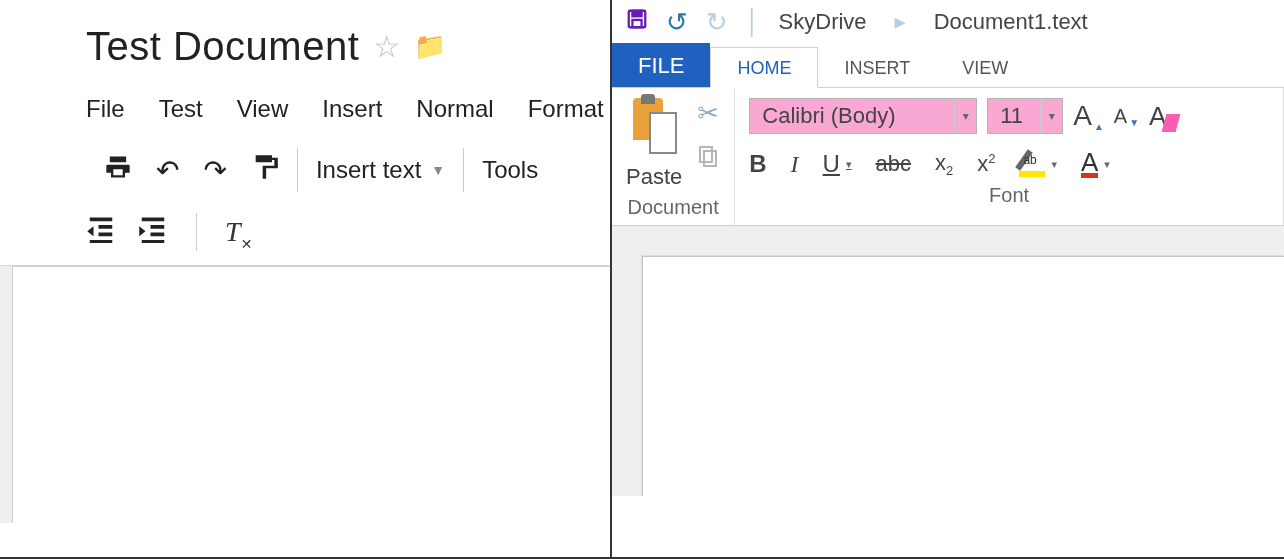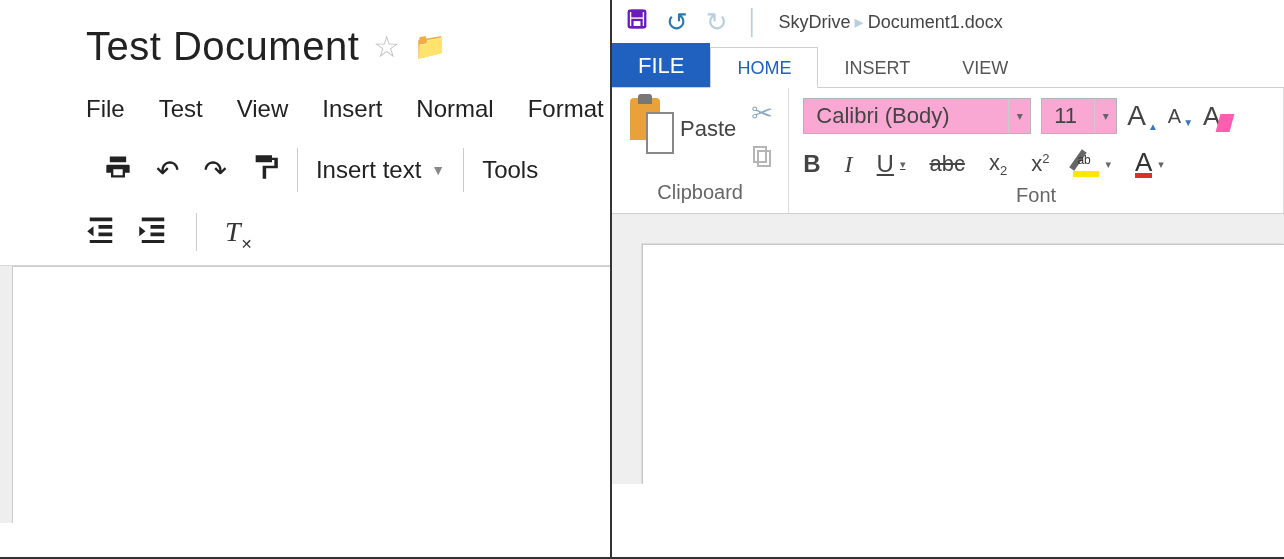--- a/index.html
+++ b/index.html
@@ -30,31 +30,31 @@
   .clr-fmt{font-family:serif;font-style:italic;font-size:28px;color:#333;position:relative}
   .clr-fmt sub{font-style:normal;font-size:14px;position:absolute;right:-12px;bottom:-4px}
   .paint-roller{display:inline-block}
 
   
   .wd-qat{display:flex;align-items:center;gap:18px;height:44px;padding-left:14px;font-size:22px;color:#555}
   .wd-save{color:#6a1bb8;font-size:24px}
   .wd-undo{color:#2a7ab0;font-size:26px}
   .wd-redo{color:#b8cfe0;font-size:26px}
   .wd-qat .vline{color:#b8cfe0;font-size:24px}
-  .wd-crumb{display:flex;align-items:flex-end;gap:4px;font-size:18px;color:#444}
+  .wd-crumb{display:flex;align-items:flex-start;gap:28px;font-size:22px;color:#444}
   .wd-crumb .arrow{color:#b8cfe0}
   .wd-tabs{display:flex;align-items:flex-end;height:44px;border-bottom:1px solid #cfcfcf;padding-left:0}
   .wd-tab{padding:10px 26px 8px;font-size:18px;color:#555;cursor:pointer}
   .wd-tab.file{background:#2061bf;color:#fff;font-size:22px}
   .wd-tab.active{color:#2061bf;border:1px solid #cfcfcf;border-bottom:1px solid #fff;background:#fff;margin-bottom:-1px}
   .wd-ribbon{display:flex;border-bottom:1px solid #cfcfcf}
   .wd-group{display:flex;flex-direction:column;border-right:1px solid #dcdcdc;padding:10px 14px 6px;align-items:center}
   .wd-group-label{font-size:20px;color:#666;margin-top:6px}
   .wd-clip{display:flex;align-items:flex-start;gap:14px}
-  .wd-paste{display:flex;flex-direction:row;align-items:center;gap:4px;cursor:pointer}
+  .wd-paste{display:flex;flex-direction:column;align-items:center;gap:4px;cursor:pointer}
   .wd-paste-ico{position:relative;width:50px;height:62px}
   .wd-paste-ico .board{position:absolute;left:4px;top:0;width:30px;height:42px;background:#e9a13b;border-radius:4px 4px 0 0}
   .wd-paste-ico .clip{position:absolute;left:12px;top:-4px;width:14px;height:10px;background:#777;border-radius:3px 3px 0 0}
   .wd-paste-ico .page{position:absolute;left:20px;top:14px;width:28px;height:42px;background:#fff;border:2px solid #888}
   .wd-paste-label{font-size:22px;color:#444}
   .wd-smallcol{display:flex;flex-direction:column;gap:14px;align-items:center}
   .wd-cut{color:#8aa9c7;font-size:26px;cursor:pointer}
   .wd-copy{color:#bcbcbc;font-size:24px;cursor:pointer}
   .wd-font-group{flex:1}
   .wd-font-row1{display:flex;align-items:center;gap:10px;margin-bottom:16px}
@@ -169,21 +169,21 @@
             <rect x="7" y="3" width="10" height="6" fill="#6a1bb8"></rect>
             <rect x="7" y="13" width="10" height="8" fill="none"></rect>
           </svg>
       </span>
       <span class="wd-undo">↺</span>
       <span class="wd-redo">↻</span>
       <span class="vline">│</span>
       <span class="wd-crumb">
         <span>SkyDrive</span>
         <span class="arrow">▸</span>
-        <span>Document1.docx</span>
+        <span>Document1.text</span>
       </span>
     </div>
 
     <div class="wd-tabs">
       <span class="wd-tab file">FILE</span>
       <span class="wd-tab active">HOME</span>
       <span class="wd-tab">INSERT</span>
       <span class="wd-tab">VIEW</span>
     </div>
 
@@ -202,21 +202,21 @@
           <div class="wd-smallcol">
             <span class="wd-cut">✂</span>
             <span class="wd-copy">
               <svg width="24" height="26" viewBox="0 0 24 24" fill="none" stroke="#b5b5b5" stroke-width="2">
                   <rect x="8" y="7" width="12" height="15"></rect>
                   <rect x="4" y="3" width="12" height="15"></rect>
                 </svg>
             </span>
           </div>
         </div>
-        <div class="wd-group-label">Clipboard</div>
+        <div class="wd-group-label">Document</div>
       </div>
 
       <div class="wd-group wd-font-group" style="align-items:stretch">
         <div class="wd-font-row1">
           <div class="wd-combo font">
             <span class="val">Calibri (Body)</span>
             <span class="dd">▾</span>
           </div>
           <div class="wd-combo size">
             <span class="val">11</span>

